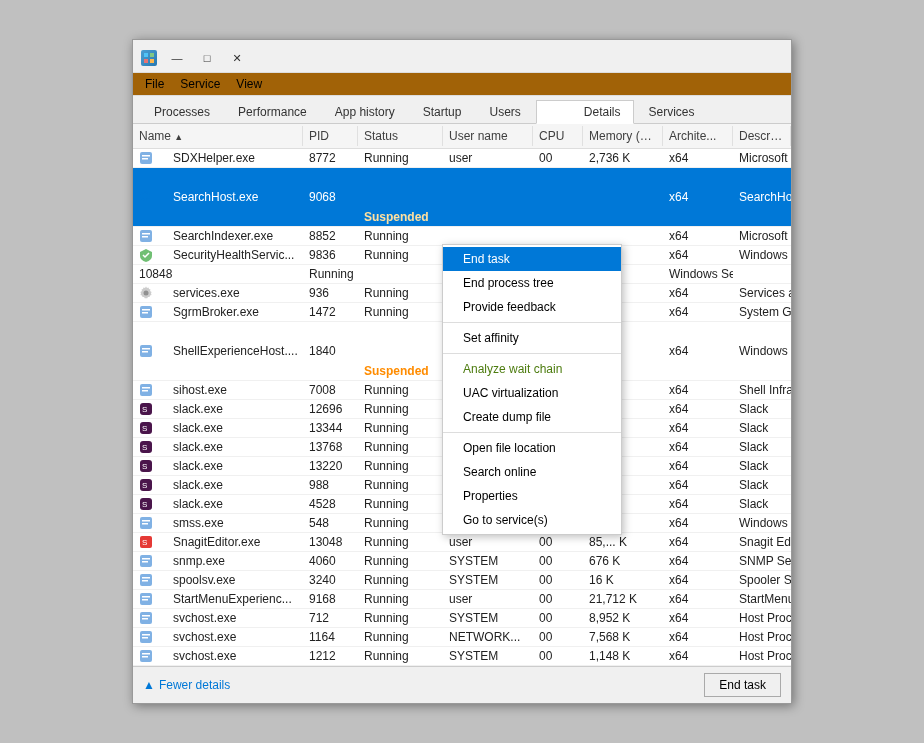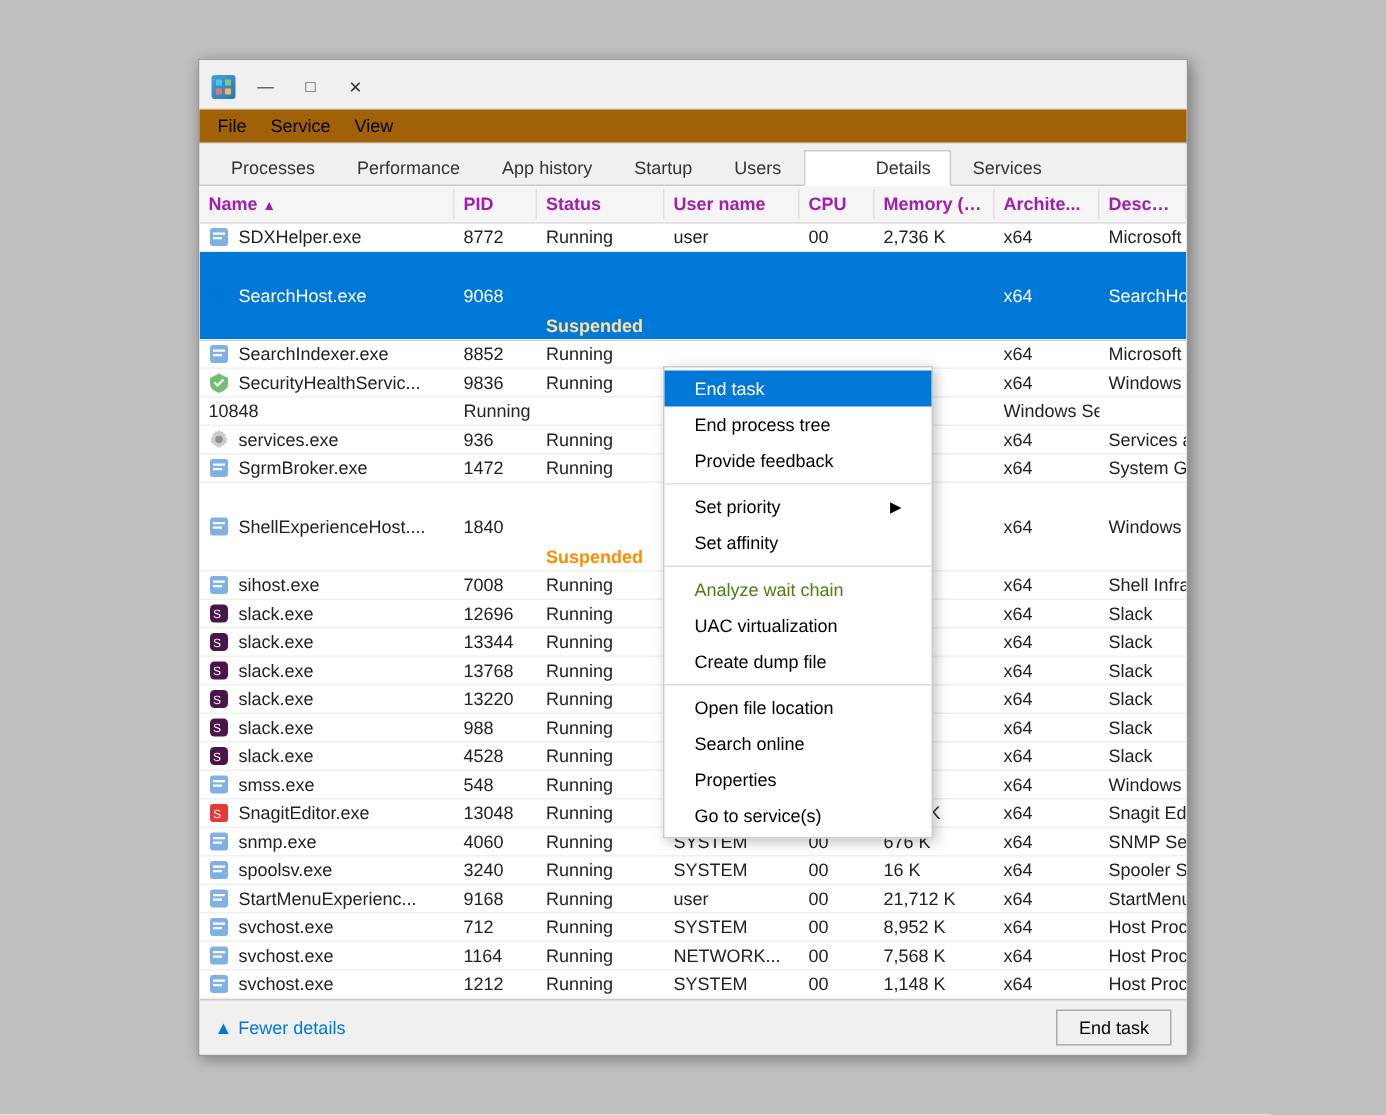--- a/index.html
+++ b/index.html
@@ -102,22 +102,22 @@
     .table-header {
       display: grid;
       grid-template-columns: 170px 55px 85px 90px 50px 80px 70px 1fr;
       background: #f5f5f5;
       border-bottom: 1px solid #ddd;
       padding: 2px 0;
     }
     .th {
       padding: 3px 6px;
       font-size: 12px;
-      font-weight: 700;
-      color: #a21caf;
+      font-weight: 400;
+      color: #404040;
       border-right: 1px solid #e0e0e0;
       cursor: pointer;
       white-space: nowrap;
       overflow: hidden;
       text-overflow: ellipsis;
     }
     .table-body {
       flex: 1;
       overflow-y: auto;
       overflow-x: hidden;
@@ -132,21 +132,21 @@
     .td {
       padding: 2px 6px;
       font-size: 12px;
       color: #222;
       white-space: nowrap;
       overflow: hidden;
       text-overflow: ellipsis;
       display: flex;
       align-items: center;
     }
-    .td.name-cell { display: flex; align-items: center; gap: 6px; }
+    .td.name-cell { display: flex; align-items: center; gap: 20px; }
     .process-icon {
       width: 14px;
       height: 14px;
       flex-shrink: 0;
       display: inline-block;
     }
     .status-suspended {
       color: #ff8c00;
       font-weight: bold;
       margin-top: 40px;
@@ -655,24 +655,20 @@
         <span>End task</span>
       </div>
       <div class="ctx-item">
         <span>End process tree</span>
       </div>
       <div class="ctx-item">
         <span>Provide feedback</span>
       </div>
       <div class="ctx-separator"></div>
       <div class="ctx-item">
-        <span>Set priority</span>
-        <span class="ctx-arrow">▶</span>
-      </div>
-      <div class="ctx-item">
         <span>Set affinity</span>
       </div>
       <div class="ctx-separator"></div>
       <div class="ctx-item disabled">
         <span>Analyze wait chain</span>
       </div>
       <div class="ctx-item">
         <span>UAC virtualization</span>
       </div>
       <div class="ctx-item">

